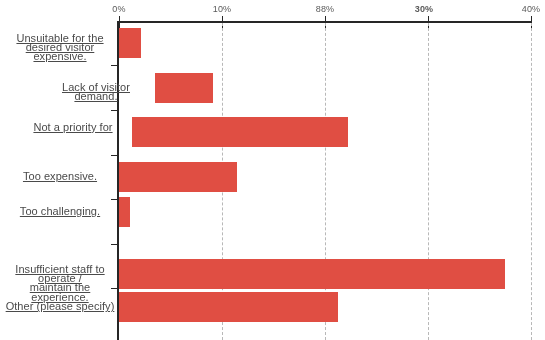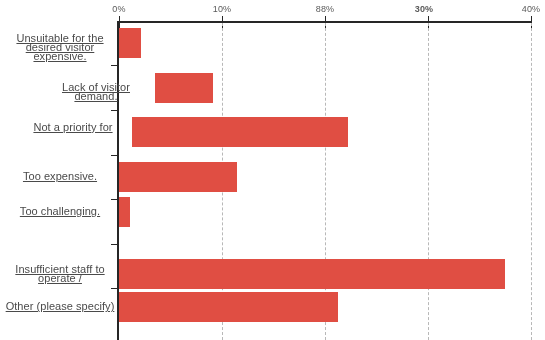--- a/index.html
+++ b/index.html
@@ -158,20 +158,21 @@
       </div>
       <div class="row" style="top: 197px; height: 30px;">
         <div class="row-label" style="top: 10.35px;">
           <div>Too challenging.</div>
         </div>
         <div class="bar" title="Too challenging. — 1.1%" style="width: 11.33px; background: rgb(224, 78, 67);"></div>
       </div>
       <div class="row" style="top: 251px; height: 39px; margin-top: 8px;">
         <div class="row-label" style="top: 5.7px;">
           <div>Insufficient staff to operate /</div>
+          <div>maintain the experience.</div>
         </div>
         <div class="bar" title="Insufficient staff to operate / maintain the experience. — 37.5%" style="width: 386.25px; background: rgb(224, 78, 67);"></div>
       </div>
       <div class="row" style="top: 292px; height: 30px;">
         <div class="row-label" style="top: 10.35px;">
           <div>Other (please specify)</div>
         </div>
         <div class="bar" title="Other (please specify) — 21.3%" style="width: 219.39px; background: rgb(224, 78, 67);"></div>
       </div>
     </div>

